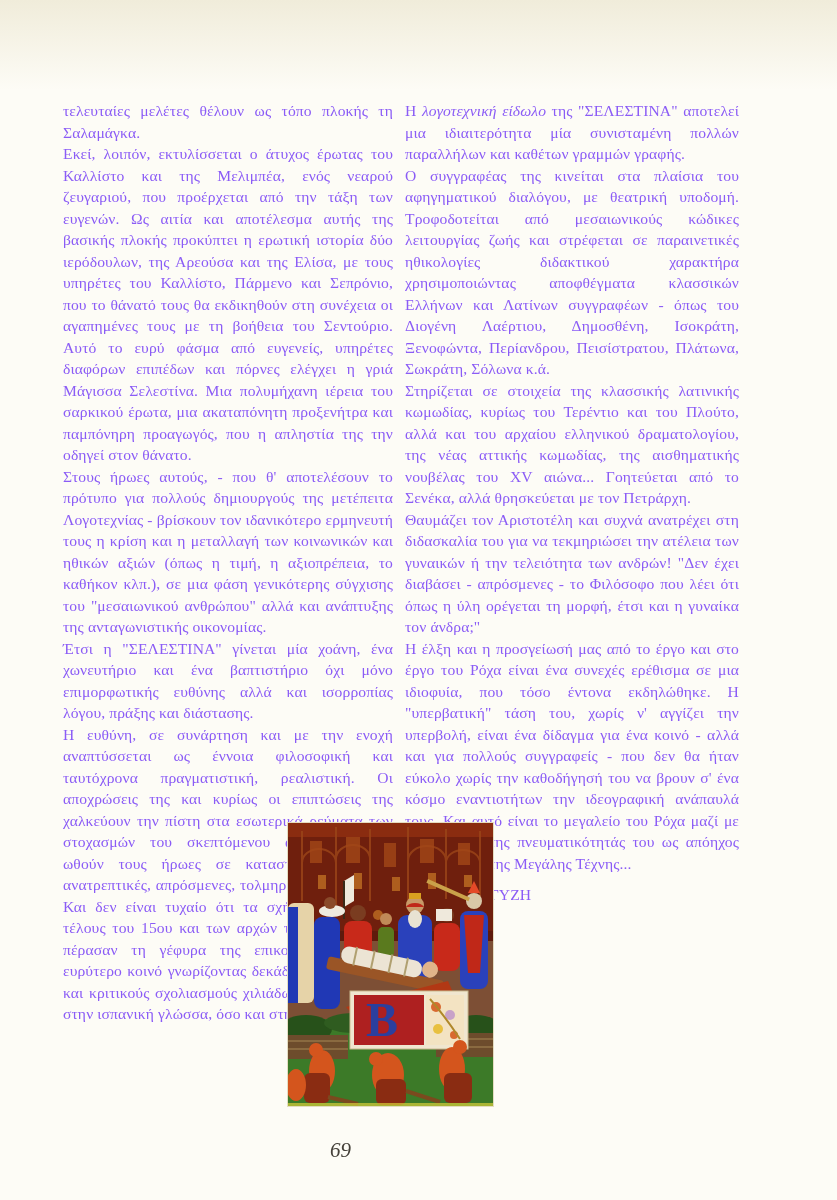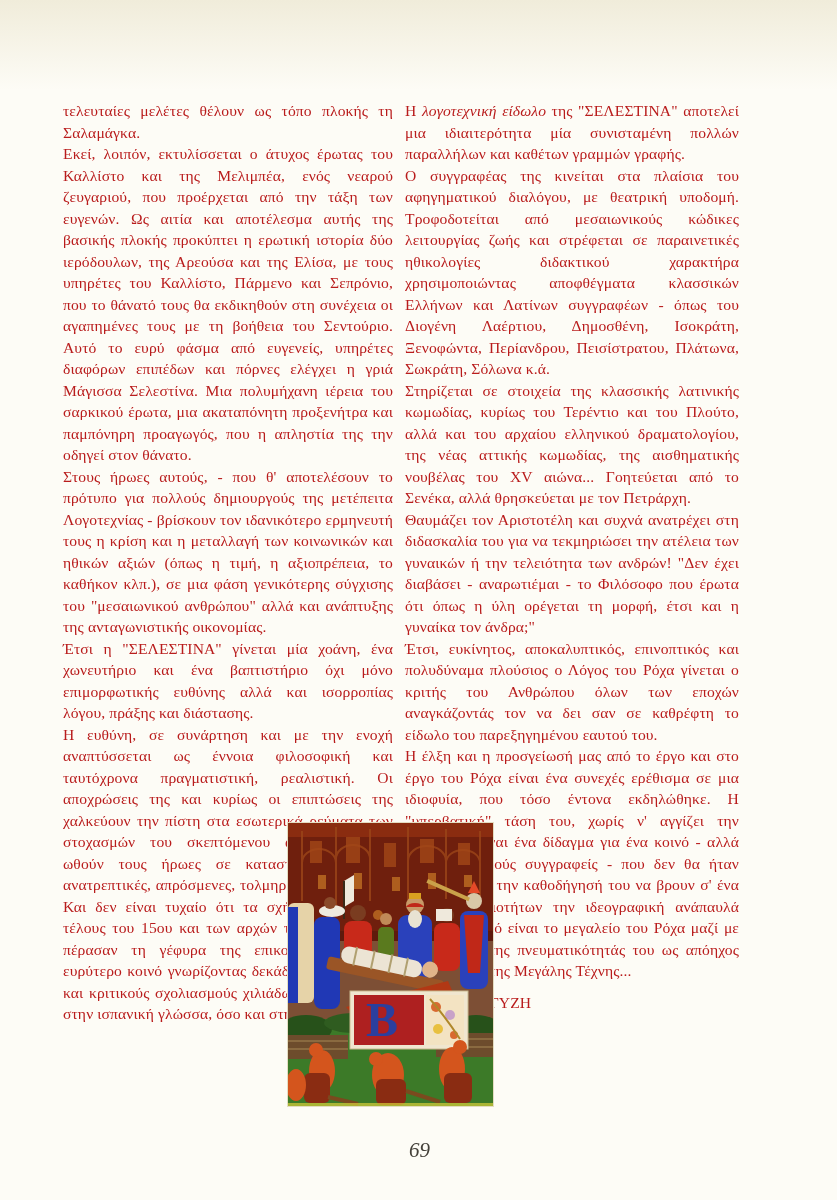--- a/index.html
+++ b/index.html
@@ -30,21 +30,21 @@
     gap: 12px;
   }
   .col { }
   .col.left  { width: 330px; }
   .col.right { width: 334px; }
   .col p {
     margin: 0;
     text-align: justify;
     font-size: 15.6px;
     line-height: 21.5px;
-    color: #b91c1c;
+    color: #8b5cf6;
     letter-spacing: 0.1px;
   }
   .col p em {
     font-style: italic;
   }
   .signature {
     margin-top: 10px !important;
     text-align: center;
     letter-spacing: 0.8px;
     word-spacing: 4px;
@@ -60,21 +60,21 @@
     box-shadow: 0 0 0 1px #e4ddc2;
   }
   figure.miniature svg {
     display: block;
   }
   .page-number {
     position: absolute;
     left: 330px;
     top: 1138px;
     width: 100px;
-    text-align: right;
+    text-align: left;
     font-style: italic;
     font-size: 21px;
     color: #45413a;
   }
 </style>
 </head>
 <body>
 
 <div class="scan-top-tint"></div>
 
@@ -83,22 +83,21 @@
     <p>τελευταίες μελέτες θέλουν ως τόπο πλοκής τη Σαλαμάγκα.</p>
     <p>Εκεί, λοιπόν, εκτυλίσσεται ο άτυχος έρωτας του Καλλίστο και της Μελιμπέα, ενός νεαρού ζευγαριού, που προέρχεται από την τάξη των ευγενών. Ως αιτία και αποτέλεσμα αυτής της βασικής πλοκής προκύπτει η ερωτική ιστορία δύο ιερόδουλων, της Αρεούσα και της Ελίσα, με τους υπηρέτες του Καλλίστο, Πάρμενο και Σεπρόνιο, που το θάνατό τους θα εκδικηθούν στη συνέχεια οι αγαπημένες τους με τη βοήθεια του Σεντούριο. Αυτό το ευρύ φάσμα από ευγενείς, υπηρέτες διαφόρων επιπέδων και πόρνες ελέγχει η γριά Μάγισσα Σελεστίνα. Μια πολυμήχανη ιέρεια του σαρκικού έρωτα, μια ακαταπόνητη προξενήτρα και παμπόνηρη προαγωγός, που η απληστία της την οδηγεί στον θάνατο.</p>
     <p>Στους ήρωες αυτούς, - που θ' αποτελέσουν το πρότυπο για πολλούς δημιουργούς της μετέπειτα Λογοτεχνίας - βρίσκουν τον ιδανικότερο ερμηνευτή τους η κρίση και η μεταλλαγή των κοινωνικών και ηθικών αξιών (όπως η τιμή, η αξιοπρέπεια, το καθήκον κλπ.), σε μια φάση γενικότερης σύγχισης του "μεσαιωνικού ανθρώπου" αλλά και ανάπτυξης της ανταγωνιστικής οικονομίας.</p>
     <p>Έτσι η "ΣΕΛΕΣΤΙΝΑ" γίνεται μία χοάνη, ένα χωνευτήριο και ένα βαπτιστήριο όχι μόνο επιμορφωτικής ευθύνης αλλά και ισορροπίας λόγου, πράξης και διάστασης.</p>
     <p>Η ευθύνη, σε συνάρτηση και με την ενοχή αναπτύσσεται ως έννοια φιλοσοφική και ταυτόχρονα πραγματιστική, ρεαλιστική. Οι αποχρώσεις της και κυρίως οι επιπτώσεις της χαλκεύουν την πίστη στα εσωτερικά ρεύματα των στοχασμών του σκεπτόμενου ανθρώπου, ενώ ωθούν τους ήρωες σε καταστάσεις οριακές, ανατρεπτικές, απρόσμενες, τολμηρές και επίκαιρες. Και δεν είναι τυχαίο ότι τα σχήματα ζωής του τέλους του 15ου και των αρχών του 16ου αιώνα, πέρασαν τη γέφυρα της επικοινωνίας με το ευρύτερο κοινό γνωρίζοντας δεκάδες επανεκδόσεις και κριτικούς σχολιασμούς χιλιάδων σελίδων τόσο στην ισπανική γλώσσα, όσο και στην</p>
   </div>
   <div class="col right">
     <p><span>Η </span><em>λογοτεχνική είδωλο</em><span> της "ΣΕΛΕΣΤΙΝΑ" αποτελεί μια ιδιαιτερότητα μία συνισταμένη πολλών παραλλήλων και καθέτων γραμμών γραφής.</span></p>
     <p>Ο συγγραφέας της κινείται στα πλαίσια του αφηγηματικού διαλόγου, με θεατρική υποδομή. Τροφοδοτείται από μεσαιωνικούς κώδικες λειτουργίας ζωής και στρέφεται σε παραινετικές ηθικολογίες διδακτικού χαρακτήρα χρησιμοποιώντας αποφθέγματα κλασσικών Ελλήνων και Λατίνων συγγραφέων - όπως του Διογένη Λαέρτιου, Δημοσθένη, Ισοκράτη, Ξενοφώντα, Περίανδρου, Πεισίστρατου, Πλάτωνα, Σωκράτη, Σόλωνα κ.ά.</p>
     <p>Στηρίζεται σε στοιχεία της κλασσικής λατινικής κωμωδίας, κυρίως του Τερέντιο και του Πλούτο, αλλά και του αρχαίου ελληνικού δραματολογίου, της νέας αττικής κωμωδίας, της αισθηματικής νουβέλας του XV αιώνα... Γοητεύεται από το Σενέκα, αλλά θρησκεύεται με τον Πετράρχη.</p>
-    <p>Θαυμάζει τον Αριστοτέλη και συχνά ανατρέχει στη διδασκαλία του για να τεκμηριώσει την ατέλεια των γυναικών ή την τελειότητα των ανδρών! "Δεν έχει διαβάσει - αναρωτιέμαι - το Φιλόσοφο που έρωτα ότι όπως η ύλη ορέγεται τη μορφή, έτσι και η γυναίκα τον άνδρα;"</p>
-    <p>Έτσι, ευκίνητος, αποκαλυπτικός, επινοπτικός και πολυδύναμα πλούσιος ο Λόγος του Ρόχα γίνεται ο κριτής του Ανθρώπου όλων των εποχών αναγκάζοντάς τον να δει σαν σε καθρέφτη το είδωλο του παρεξηγημένου εαυτού του.</p>
+    <p>Θαυμάζει τον Αριστοτέλη και συχνά ανατρέχει στη διδασκαλία του για να τεκμηριώσει την ατέλεια των γυναικών ή την τελειότητα των ανδρών! "Δεν έχει διαβάσει - απρόσμενες - το Φιλόσοφο που λέει ότι όπως η ύλη ορέγεται τη μορφή, έτσι και η γυναίκα τον άνδρα;"</p>
     <p>Η έλξη και η προσγείωσή μας από το έργο και στο έργο του Ρόχα είναι ένα συνεχές ερέθισμα σε μια ιδιοφυία, που τόσο έντονα εκδηλώθηκε. Η "υπερβατική" τάση του, χωρίς ν' αγγίζει την υπερβολή, είναι ένα δίδαγμα για ένα κοινό - αλλά και για πολλούς συγγραφείς - που δεν θα ήταν εύκολο χωρίς την καθοδήγησή του να βρουν σ' ένα κόσμο εναντιοτήτων την ιδεογραφική ανάπαυλά τους. Και αυτό είναι το μεγαλείο του Ρόχα μαζί με το έναυσμα της πνευματικότητάς του ως απόηχος και αντίδοτο της Μεγάλης Τέχνης...</p>
     <p class="signature">ΕΛΕΝΗ Π. ΓΥΖΗ</p>
   </div>
 </div>
 
 <figure class="miniature">
   <svg width="205" height="283" viewBox="0 0 205 283" xmlns="http://www.w3.org/2000/svg">
 
     <rect x="0" y="0" width="205" height="120" fill="#6f1f0d"></rect>
     <rect x="0" y="0" width="205" height="14" fill="#8a2c10"></rect>

